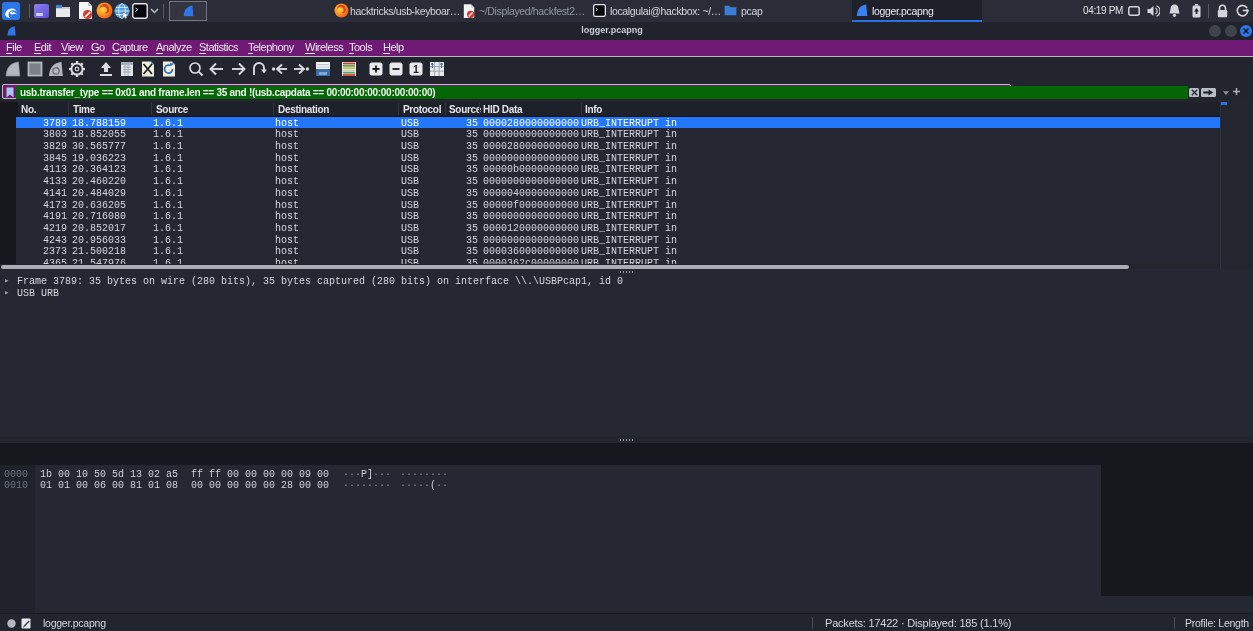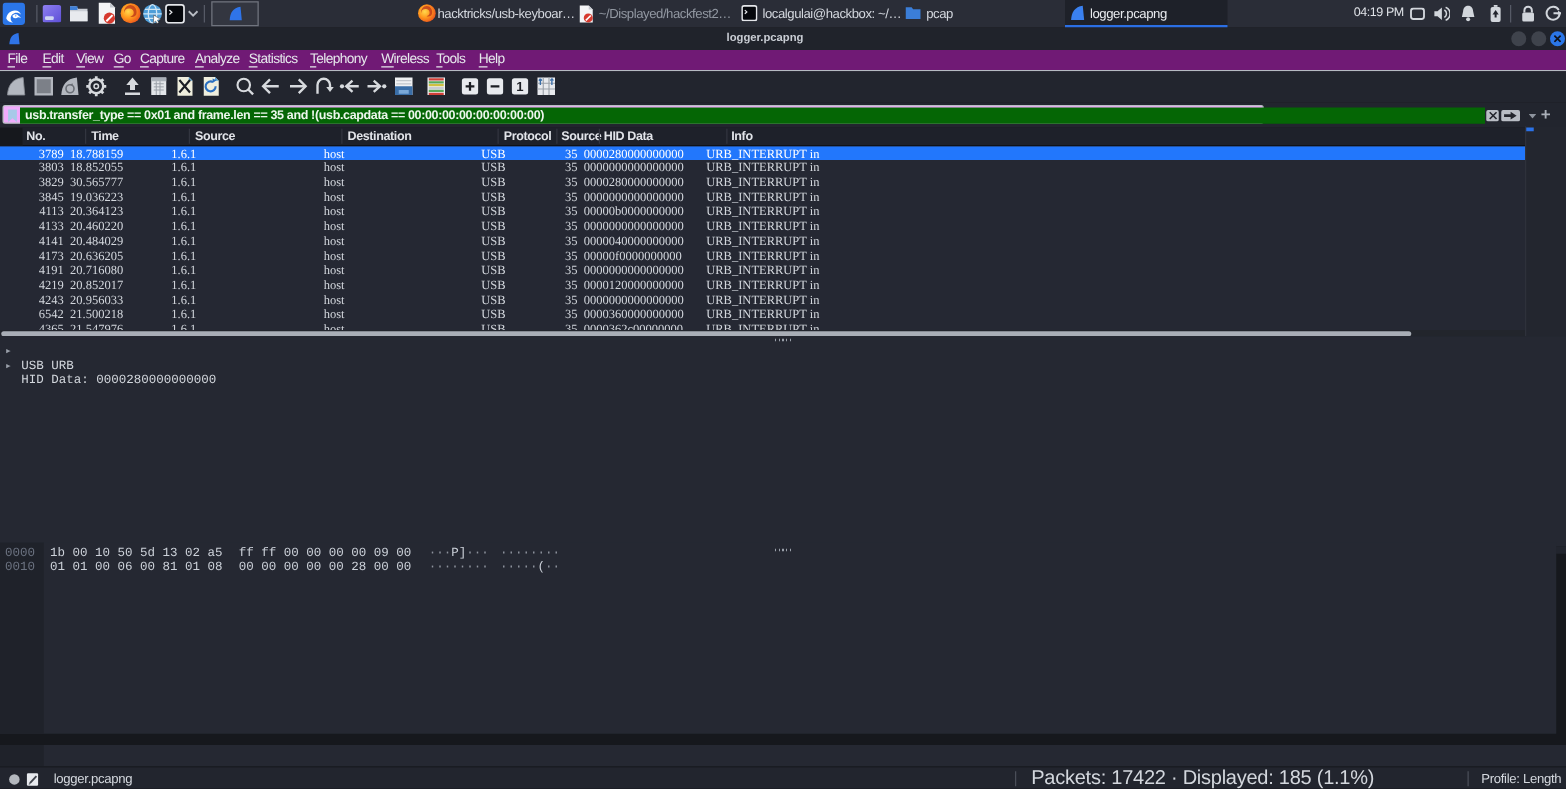--- a/index.html
+++ b/index.html
@@ -14,50 +14,50 @@
 #titlebar{left:0;top:22px;width:1253px;height:18px;background:#20232b}
 #titletext{position:absolute;left:0;top:22px;width:1224px;height:18px;line-height:17px;text-align:center;font-size:9px;font-weight:bold;color:#c9cdd4}
 .wbtn{position:absolute;top:25px;width:12px;height:12px;border-radius:50%;background:#3f434c}
 #menubar{left:0;top:40px;width:1253px;height:17px;background:#701a75;border-bottom:1px solid #b6bac2}
 .mi{position:absolute;top:-1px;height:17px;line-height:16px;font-size:11px;letter-spacing:-0.5px;color:#e6e8ec;white-space:nowrap}
 .mi u{text-decoration:none;border-bottom:1px solid #e6e8ec;padding-bottom:0px}
 #toolbar{left:0;top:57px;width:1253px;height:25px;background:#22252e}
 .ti{position:absolute;top:60px}
 
 #filterrow{left:0;top:82px;width:1253px;height:20px;background:#22252e}
-#filterbox{position:absolute;left:2px;top:84px;width:1009px;height:15px;background:#f0abfc;border:1px solid #b9bdc4;border-radius:2px}
+#filterbox{position:absolute;left:2px;top:84px;width:1009px;height:15px;background:#701a75;border:1px solid #b9bdc4;border-radius:2px}
 #filtergreen{position:absolute;left:13px;top:1px;width:1172px;height:13px;background:#056605}
 #filtertext{position:absolute;left:4px;top:0px;height:13px;line-height:13px;font-size:10px;letter-spacing:-0.28px;font-weight:700;color:#edf6ed;white-space:nowrap}
 .fbtn{position:absolute;top:2.5px;width:10px;height:9.5px;background:#b9bdc4;border-radius:1.5px;display:flex;align-items:center;justify-content:center}
 
 #plheader{left:18px;top:102px;width:1220px;height:14.5px;background:#1e212a;border-bottom:1px solid #101216}
 .hc{position:absolute;top:0;height:14px;line-height:15px;font-size:10px;letter-spacing:-0.3px;font-weight:600;color:#e2e4e9;white-space:nowrap}
 .hsep{position:absolute;top:1px;height:12px;width:1px;background:#32353f}
-#plist{left:0;top:116.5px;width:1220px;height:147.8px;background:#252833;overflow:hidden;font-family:Liberation Serif, serif;font-size:10px;color:#d3d7dd}
+#plist{left:16px;top:116.5px;width:1220px;height:147.8px;background:#252833;overflow:hidden;font-family:Liberation Mono, monospace;font-size:10px;color:#d3d7dd}
 .row{position:relative;height:11.7px;line-height:11.7px;white-space:nowrap}
 .row span{position:absolute;top:1.2px}
 .row.sel{background:#2277fc;color:#ffffff}
 .c-no{left:3px;width:48px;text-align:right}
 .c-t{left:56px}.c-s{left:137px}.c-d{left:259px}.c-p{left:385px}
 .c-l{left:438px;width:24px;text-align:right}
 .c-h{left:467px}.c-i{left:565px}
 #hscroll{left:1px;top:264.5px;width:1128px;height:4px;background:#a9aeb6;border-radius:2px}
 #hscrolltrack{left:0;top:264px;width:1220px;height:5px;background:#22252c}
 .dots{position:absolute;z-index:9;left:620px;width:15px;height:2px;
  background-image:repeating-linear-gradient(90deg,#9aa0aa 0,#9aa0aa 1px,transparent 1px,transparent 3px)}
 
 #rstrip{left:1220px;top:101px;width:33px;height:174px;background:#23262f;border-left:1px solid #2e313b}
 #rmark{left:1221px;top:101.5px;width:6px;height:3px;background:#2b72e8}
 
 #details{left:0;top:269px;width:1253px;height:168px;background:#252832}
 .dline{position:absolute;left:0;width:1253px;height:11.6px;line-height:11.6px;font-family:"Liberation Mono",monospace;font-size:10px;color:#d3d7dd;white-space:nowrap}
 .arr{position:absolute;left:4px;top:0;color:#9aa0aa;font-size:9px}
 .dtxt{position:absolute;left:17px;top:0}
 
-#hexpane{left:0;top:434px;width:1245px;height:153px;background:#252832}
+#hexpane{left:0;top:465px;width:1101px;height:153px;background:#252832}
 #hexgutter{position:absolute;left:0;top:0;width:35px;height:153px;background:#1f222a}
 .xline{position:absolute;left:0;width:1253px;height:11.4px;line-height:11.4px;font-family:"Liberation Mono",monospace;font-size:10px;color:#ccd1d9;white-space:nowrap}
 .xoff{position:absolute;left:4px;color:#6b7280}
 .xh1{position:absolute;left:40px}
 .xh2{position:absolute;left:191px}
 .xa1{position:absolute;left:343px}
 .xa2{position:absolute;left:400px}
 .xline .dim{color:#8d939d}
 #hexbottom{left:0;top:596px;width:1253px;height:17px;background:#252832}
 #hexbl{left:0;top:596px;width:35px;height:17px;background:#1f222a}
@@ -483,21 +483,21 @@
         <span class="c-no">4243</span>
         <span class="c-t">20.956033</span>
         <span class="c-s">1.6.1</span>
         <span class="c-d">host</span>
         <span class="c-p">USB</span>
         <span class="c-l">35</span>
         <span class="c-h">0000000000000000</span>
         <span class="c-i">URB_INTERRUPT in</span>
       </div>
 <div class="row">
-        <span class="c-no">6542</span>
+        <span class="c-no">2373</span>
         <span class="c-t">21.500218</span>
         <span class="c-s">1.6.1</span>
         <span class="c-d">host</span>
         <span class="c-p">USB</span>
         <span class="c-l">35</span>
         <span class="c-h">0000360000000000</span>
         <span class="c-i">URB_INTERRUPT in</span>
       </div>
 <div class="row">
         <span class="c-no">4365</span>
@@ -513,27 +513,25 @@
 <div class="abs" id="hscrolltrack"></div>
 <div class="abs" id="hscroll"></div>
 <div class="abs" id="rstrip"></div>
 <div class="abs" id="rmark"></div>
 <div class="abs" style="left:0;top:269px;width:1253px;height:5.5px;background:#22252c"></div>
 <div class="abs dots" style="top:270.5px"></div>
 
 <div class="abs" id="details">
   <div class="dline" style="top:7px">
         <span class="arr">▸</span>
+        <span class="dtxt">Frame 3789: 35 bytes on wire (280 bits), 35 bytes captured (280 bits) on interface \\.\USBPcap1, id 0</span>
       </div>
   <div class="dline" style="top:18.5px">
         <span class="arr">▸</span>
         <span class="dtxt">USB URB</span>
-      </div>
-  <div class="dline" style="top:30px">
-        <span class="dtxt">HID Data: 0000280000000000</span>
       </div>
 </div>
 <div class="abs" style="left:0;top:437px;width:1253px;height:6px;background:#22252e"></div>
 <div class="abs dots" style="top:439px"></div>
 
 <div class="abs" id="hexpane">
   <div id="hexgutter"></div>
   <div class="xline" style="top:3.5px">
         <span class="xoff">0000</span>
         <span class="xh1">1b 00 10 50 5d 13 02 a5</span>
@@ -556,17 +554,17 @@
   <svg style="position:absolute;left:7px;top:5px" width="9" height="9" viewBox="0 0 9 9">
         <circle cx="4.5" cy="4.5" r="4.2" fill="#b4b8be"></circle>
       </svg>
   <svg style="position:absolute;left:21px;top:4px" width="10" height="11" viewBox="0 0 10 11">
         <rect x="0.5" y="0.5" width="9" height="10" rx="1" fill="#e8eaee"></rect>
         <path d="M2.4,8 L7.6,2.4 l1.1,1 L3.5,9 Z" fill="#40444c"></path>
         <path d="M2.2,8.3 l1.2,0.9 L2,9.8 Z" fill="#40444c"></path>
       </svg>
   <div class="st" style="left:43px">logger.pcapng</div>
   <div class="ssep" style="left:812px"></div>
-  <div class="st" style="left:825px;font-size:16px;letter-spacing:-0.2px">Packets: 17422 · Displayed: 185 (1.1%)</div>
+  <div class="st" style="left:825px;font-size:11px;letter-spacing:-0.2px">Packets: 17422 · Displayed: 185 (1.1%)</div>
   <div class="ssep" style="left:1174px"></div>
   <div class="st" style="left:1185px">Profile: Length</div>
 </div>
 
 </div>
 </body></html>

